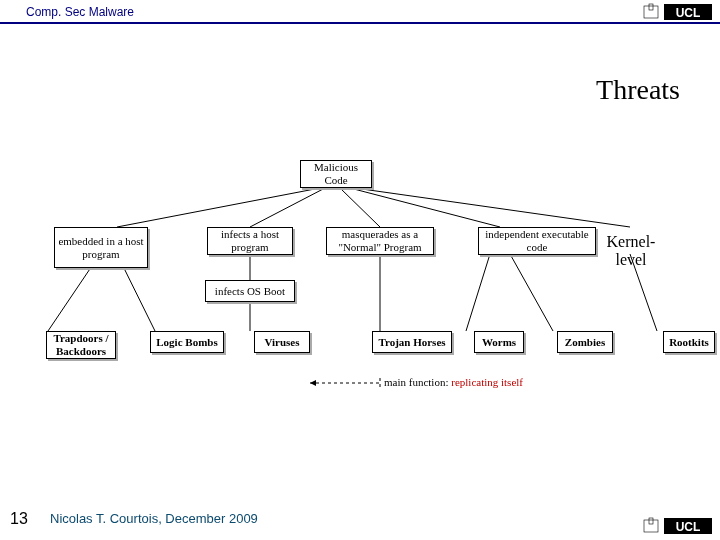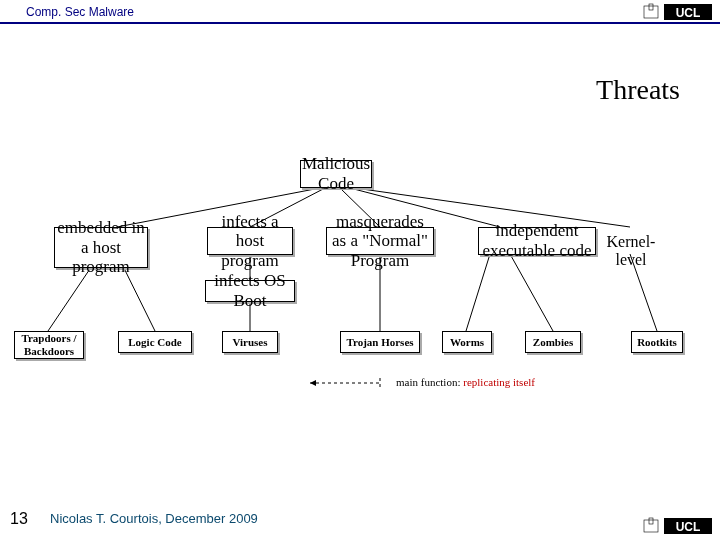--- a/index.html
+++ b/index.html
@@ -55,32 +55,33 @@
     position: absolute;
     top: 0;
     left: 0;
   }
   .node {
     position: absolute;
     border: 1px solid #000;
     background: #fff;
     text-align: center;
     font-family: Georgia, 'Times New Roman', serif;
-    font-size: 17px;
+    font-size: 11px;
     line-height: 1.15;
     display: flex;
     align-items: center;
     justify-content: center;
     box-shadow: 2px 2px 0 #aaa;
     padding: 1px 2px;
   }
   .leaf {
     font-weight: bold;
     font-family: Georgia, 'Times New Roman', serif;
     font-size: 11px;
+    margin-left: 32px;
   }
   .plain-label {
     position: absolute;
     font-family: Georgia, 'Times New Roman', serif;
     font-size: 16px;
     text-align: center;
   }
   .footer-page {
     position: absolute;
     left: 10px;
@@ -165,39 +166,39 @@
 </div>
 
 <div class="node" style="left:205px; top:280px; width:90px; height:22px;">
   <span>infects OS Boot</span>
 </div>
 
 <div class="node leaf" style="left:14px; top:331px; width:70px; height:28px;">
   <span>Trapdoors / Backdoors</span>
 </div>
 <div class="node leaf" style="left:118px; top:331px; width:74px; height:22px;">
-  <span>Logic Code</span>
+  <span>Logic Bombs</span>
 </div>
 <div class="node leaf" style="left:222px; top:331px; width:56px; height:22px;">
   <span>Viruses</span>
 </div>
 <div class="node leaf" style="left:340px; top:331px; width:80px; height:22px;">
   <span>Trojan Horses</span>
 </div>
 <div class="node leaf" style="left:442px; top:331px; width:50px; height:22px;justify-content:center;">
   <span>Worms</span>
 </div>
 <div class="node leaf" style="left:525px; top:331px; width:56px; height:22px;">
   <span>Zombies</span>
 </div>
 <div class="node leaf" style="left:631px; top:331px; width:52px; height:22px;">
   <span>Rootkits</span>
 </div>
 
-<div class="replicating" style="left:384px; top:376px;margin-left:12px;">
+<div class="replicating" style="left:384px; top:376px;">
   <span>main function: </span><span class="red">replicating itself</span>
 </div>
 
 <div class="footer-page">13</div>
 <div class="footer-text">Nicolas T. Courtois, December 2009</div>
 
 <svg class="ucl-logo-bot" viewBox="0 0 70 20">
   <rect x="22" y="2" width="48" height="16" fill="#000"></rect>
   <text x="46" y="15" fill="#fff" font-family="Arial" font-weight="bold" font-size="12" text-anchor="middle">UCL</text>
   <rect x="2" y="4" width="14" height="12" fill="none" stroke="#000" stroke-width="0.6"></rect>

